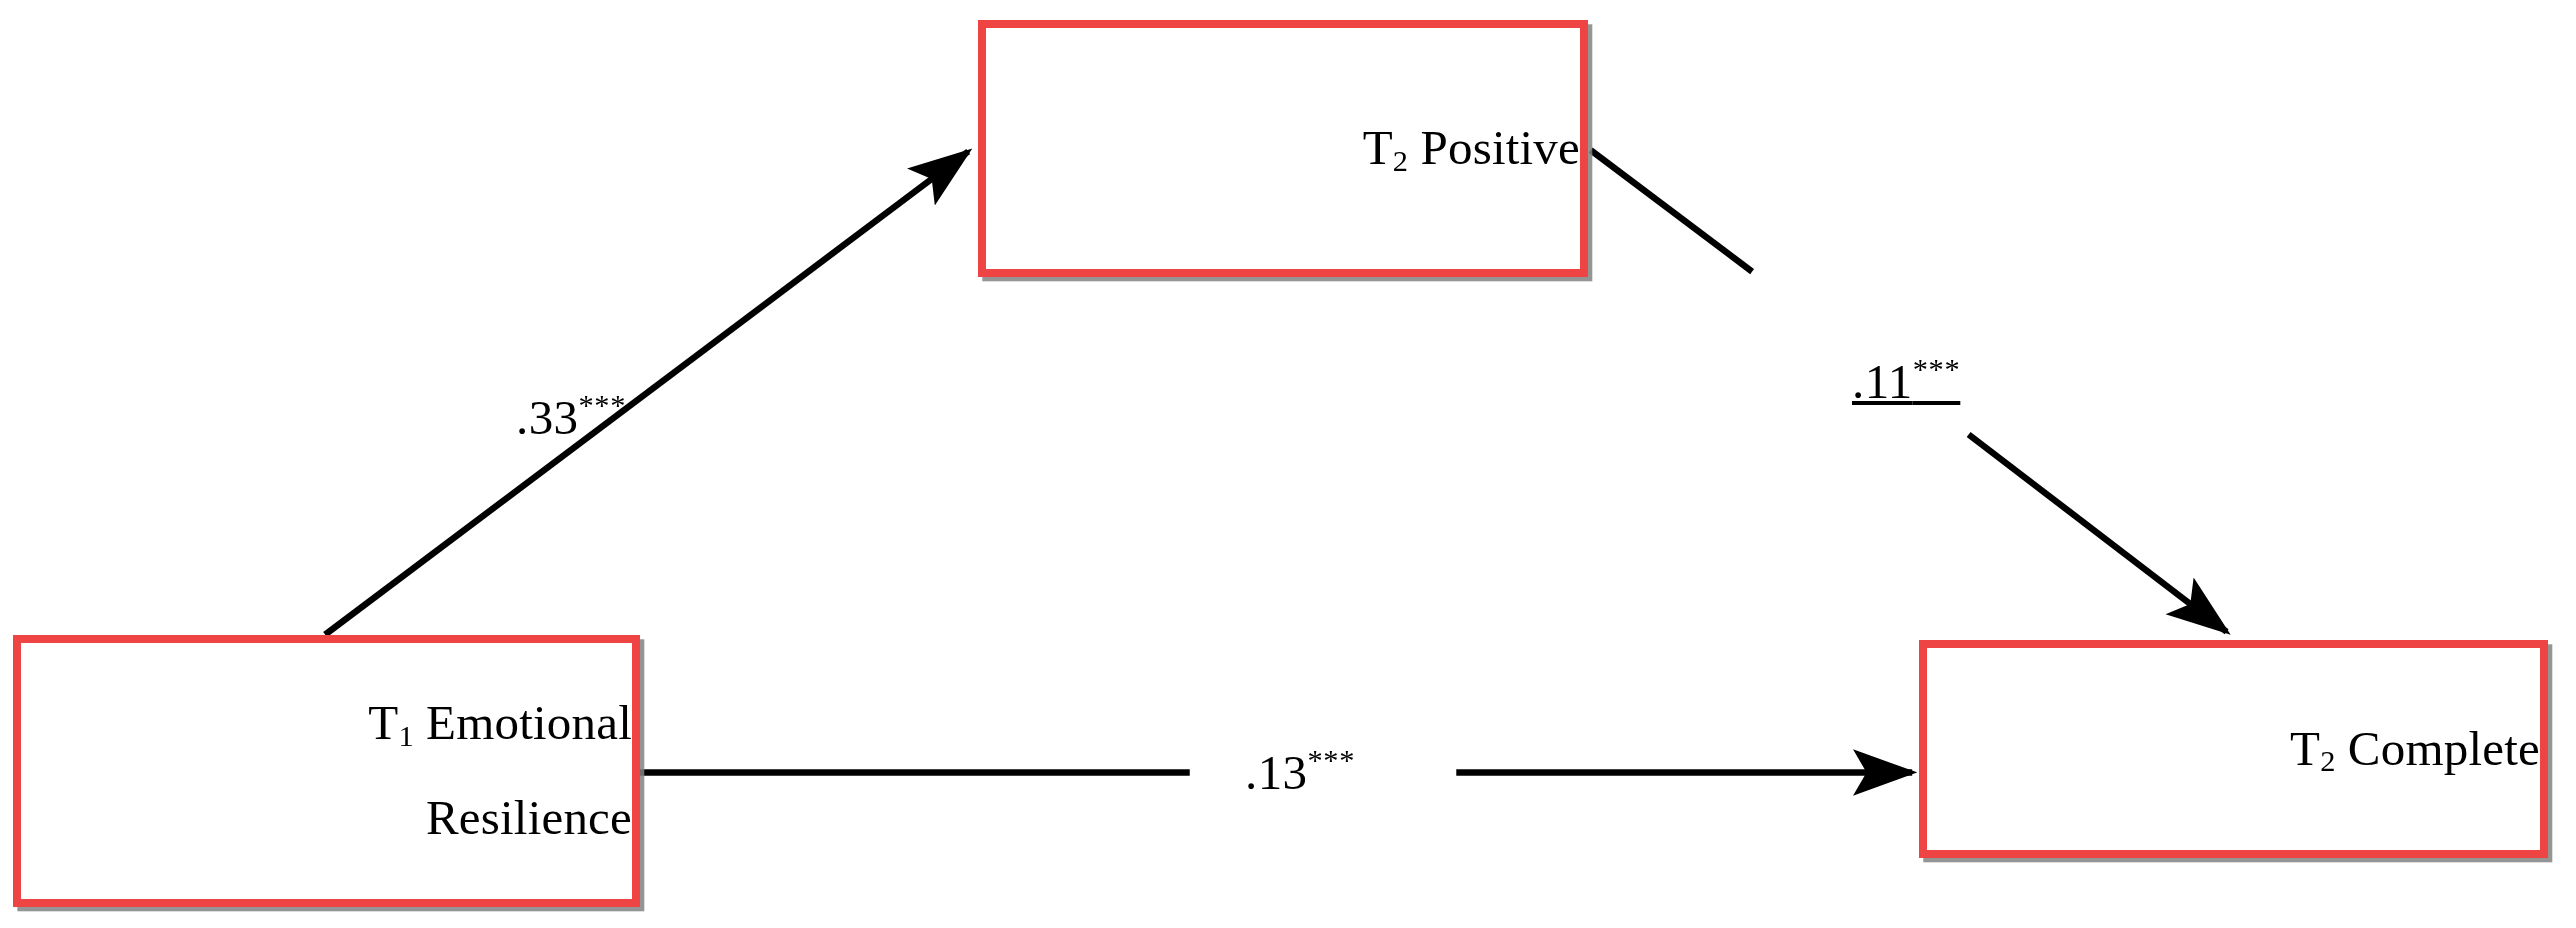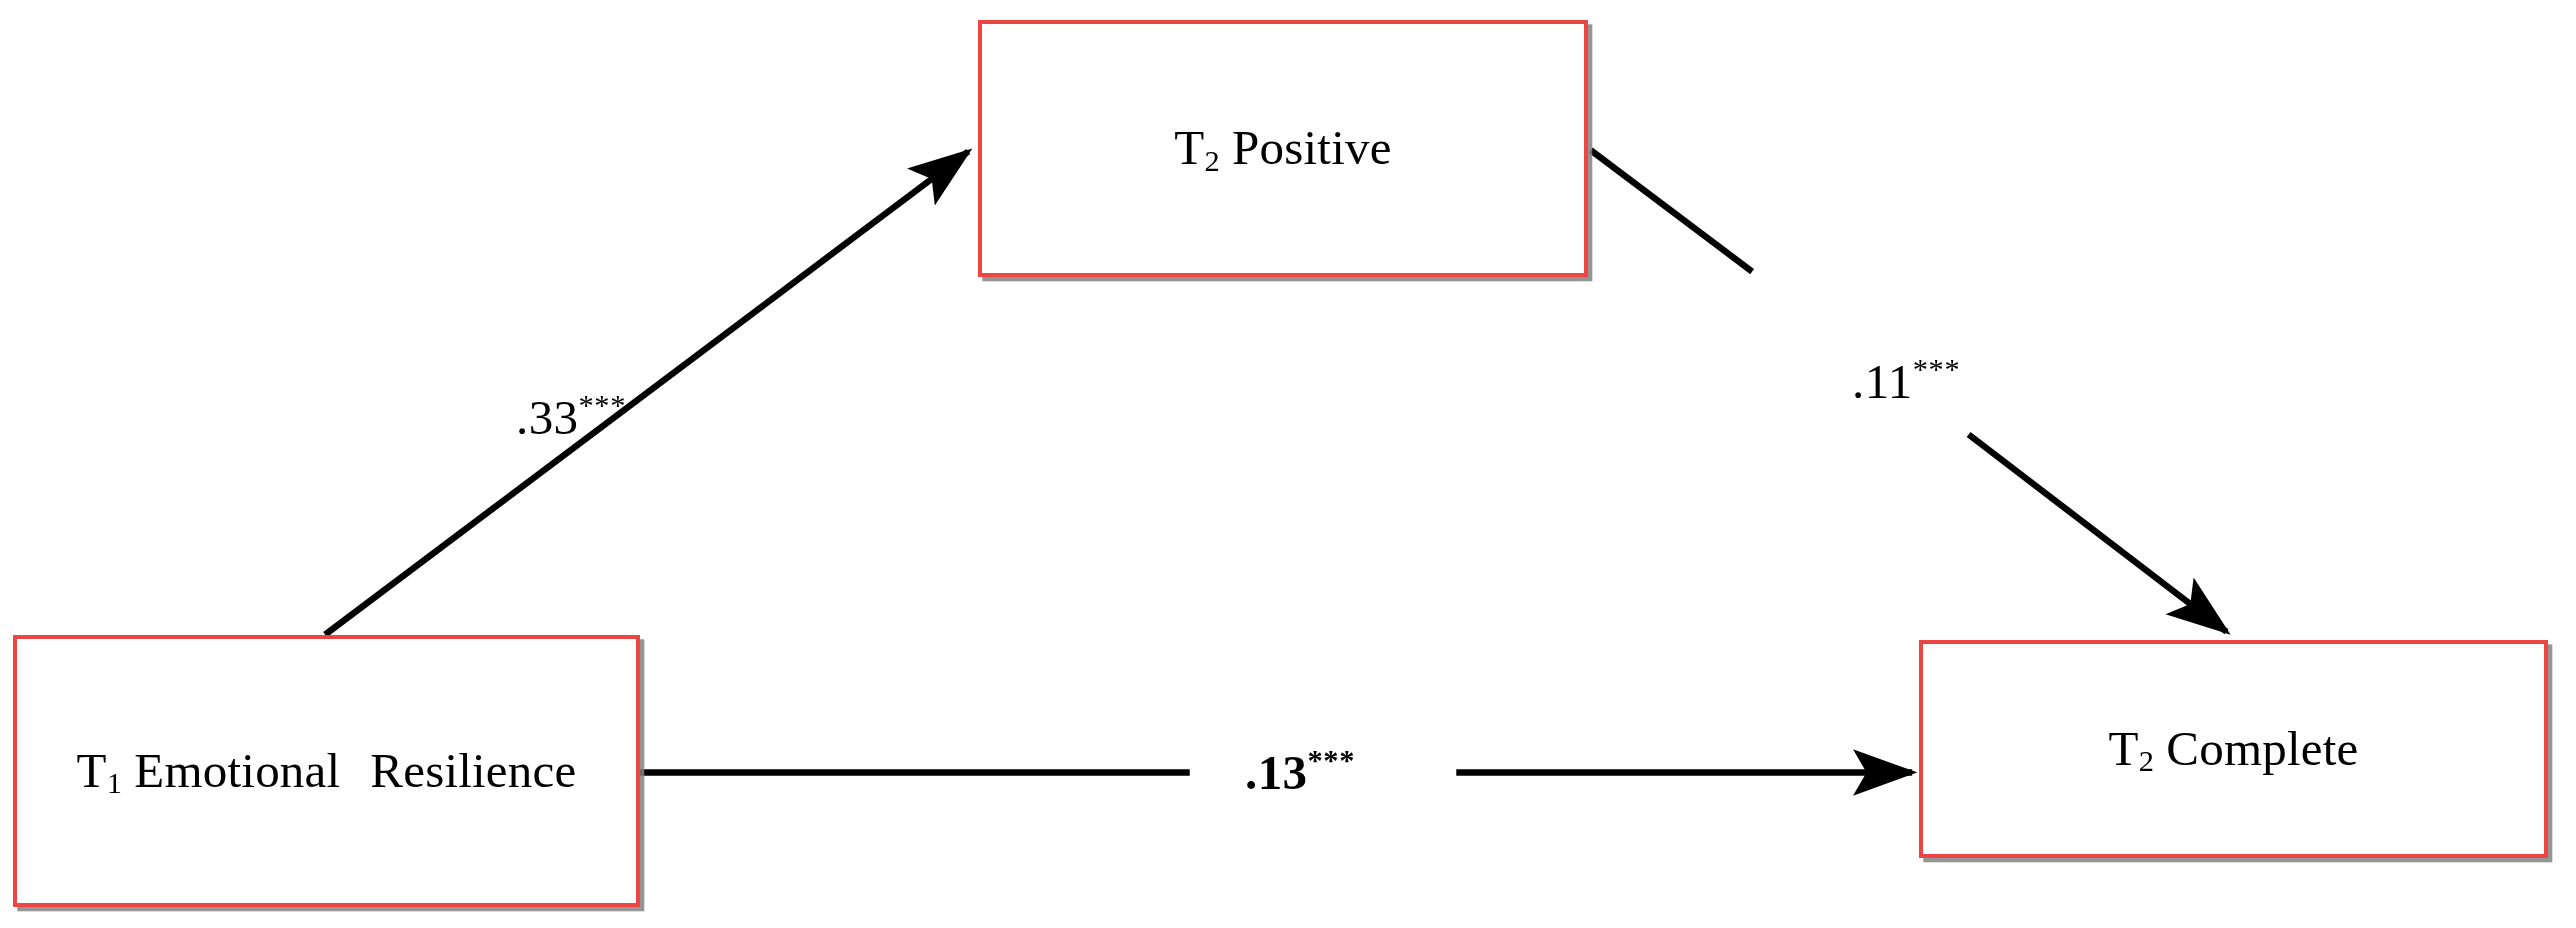--- a/index.html
+++ b/index.html
@@ -25,25 +25,25 @@
     width: 2576px;
     height: 929px;
     pointer-events: none;
   }
 
   
   .node-box {
     position: absolute;
     box-sizing: border-box;
     background: #ffffff;
-    border: 4px solid #ef4444;
+    border: 8px solid #ef4444;
     box-shadow: 4.3px 4.3px 0 0 rgba(130,130,130,0.85);
     display: flex;
-    flex-direction: row;
-    align-items: center;
+    flex-direction: column;
+    align-items: flex-end;
     justify-content: center;
     text-align: center;
   }
   .node-line {
     display: block;
     color: #000000;
     font-size: 49px;
     line-height: 1.32;
     letter-spacing: 0.2px;
     white-space: nowrap;
@@ -71,22 +71,22 @@
   }
   .coef-label .stars {
     font-size: 0.62em;
     vertical-align: super;
     letter-spacing: 0.7px;
     position: relative;
     top: -0.08em;
   }
 
   #label-a  { left: 516px;  top: 392px; }
-  #label-b  { left: 1852px; top: 356px; }
-  #label-c  { left: 1245px; top: 747px; font-weight: bold; }
+  #label-b  { left: 1852px; top: 356px; text-decoration: underline; }
+  #label-c  { left: 1245px; top: 747px; }
 </style>
 </head>
 <body>
 
 <div id="diagram-root">
 
   <svg id="path-layer" viewBox="0 0 3605 1300" xmlns="http://www.w3.org/2000/svg">
     <defs>
       <marker id="arrowhead-a" markerWidth="10" markerHeight="8" refX="9.2" refY="4" orient="auto" markerUnits="strokeWidth">
         <path d="M0,0.4 L10,4 L0,7.6 L2.1,4 Z" fill="#000000"></path>

